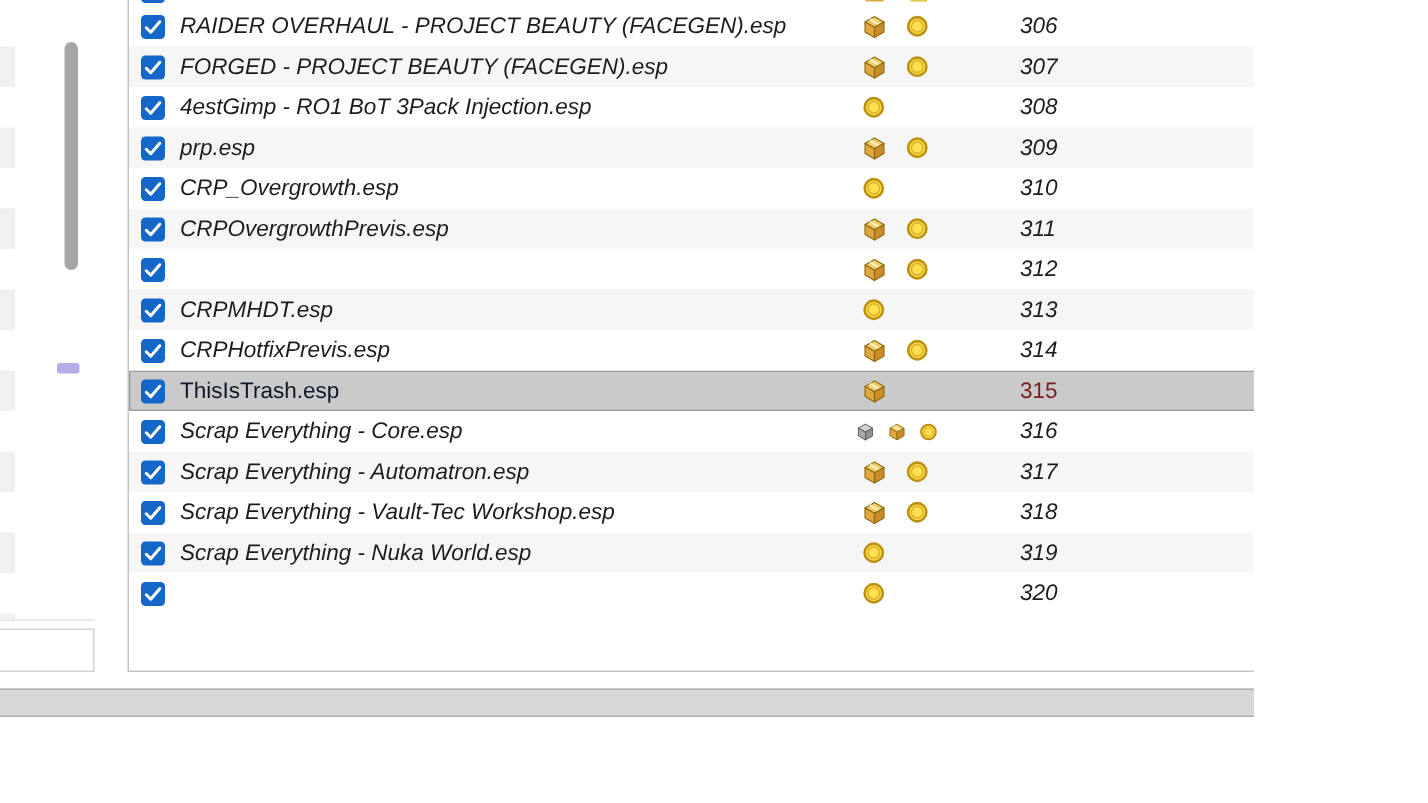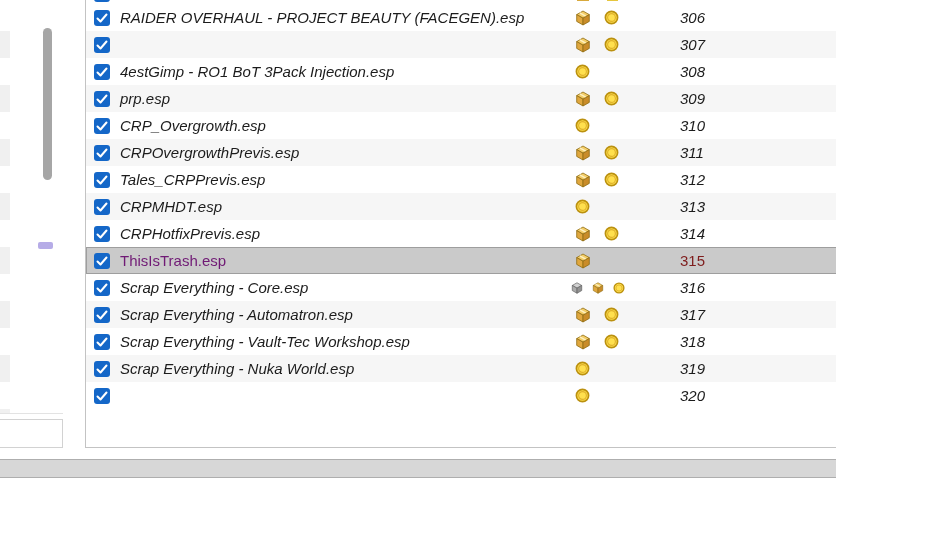--- a/index.html
+++ b/index.html
@@ -19,21 +19,21 @@
   .partial-row{position:relative;height:6px;background:#fff;}
   .partial-checkbox{position:absolute;left:8px;bottom:2px;width:16px;height:4px;background:#1467c8;border-radius:0 0 3px 3px;}
   .partial-flag-a{position:absolute;left:491px;bottom:3px;width:12px;height:2px;background:#d8a93c;}
   .partial-flag-b{position:absolute;left:521px;bottom:3px;width:11px;height:2px;background:#e6c63e;}
 
   .row{position:relative;height:27px;display:flex;align-items:center;padding-left:8px;box-sizing:border-box;background:#fff;}
   .row.alt{background:#f6f6f6;}
   .row.selected{background:#cacaca;box-shadow:inset 0 0 0 1px #9e9e9e;}
   .checkbox{width:16px;height:16px;border-radius:3px;background:#1467c8;flex:none;display:flex;align-items:center;justify-content:center;}
   .plugin-name{margin-left:10px;font-style:italic;font-size:15px;color:#1c1c1c;white-space:nowrap;}
-  .row.selected .plugin-name{font-style:normal;color:#701a75;}
+  .row.selected .plugin-name{font-style:normal;color:#0f172a;}
   .flags{position:absolute;left:489px;top:0;height:27px;display:flex;align-items:center;gap:13px;}
   .flags.small{gap:9px;left:485px;}
   .flags svg{display:block;}
   .priority{position:absolute;left:594px;top:0;height:27px;display:flex;align-items:center;font-style:italic;font-size:15px;color:#1c1c1c;text-align:center;}
   .row.selected .priority{font-style:normal;color:#7f1d1d;}
 
   
   .filter-box{position:absolute;left:838px;top:419px;width:114px;height:29px;background:#fca5a5;border-left:5px solid #ef4444;border-top:1px solid #c3c3c3;box-sizing:border-box;}
   .filter-box input{width:100%;height:100%;border:none;outline:none;background:transparent;padding:0 0 0 9px;font-family:inherit;font-size:15px;color:#333;box-sizing:border-box;}
   .filter-box input::placeholder{color:#979797;font-style:normal;}
@@ -90,20 +90,21 @@
   </svg>
           </span>
     <span class="priority">306</span>
   </div>
         <div class="row alt">
     <span class="checkbox">
       <svg width="16" height="16" viewBox="0 0 16 16">
         <path d="M3.5 8.5 L6.5 11.5 L12.5 4.5" stroke="#ffffff" stroke-width="2" fill="none" stroke-linecap="round" stroke-linejoin="round"></path>
       </svg>
     </span>
+    <span class="plugin-name">FORGED - PROJECT BEAUTY (FACEGEN).esp</span>
     <span class="flags">
             <svg width="16" height="16" viewBox="0 0 16 16">
     <polygon points="8,1 14.3,4.6 8,8.2 1.7,4.6" fill="#f3cd68" stroke="#8f6c12" stroke-width="0.8" stroke-linejoin="round"></polygon>
     <line x1="4.9" y1="2.9" x2="11.1" y2="6.3" stroke="#fdf0c0" stroke-width="1.5"></line>
     <polygon points="1.7,4.6 8,8.2 8,15 1.7,11.4" fill="#e0a73e" stroke="#8f6c12" stroke-width="0.8" stroke-linejoin="round"></polygon>
     <polygon points="8,8.2 14.3,4.6 14.3,11.4 8,15" fill="#c98c29" stroke="#8f6c12" stroke-width="0.8" stroke-linejoin="round"></polygon>
   </svg>
             <svg width="15" height="15" viewBox="0 0 15 15">
     <circle cx="7.5" cy="7.5" r="6.1" fill="#ffe04e" stroke="#bb9110" stroke-width="1.7"></circle>
     <circle cx="7.5" cy="7.5" r="3.9" fill="none" stroke="#e0b22c" stroke-width="1.1"></circle>
@@ -182,21 +183,20 @@
   </svg>
           </span>
     <span class="priority">311</span>
   </div>
         <div class="row">
     <span class="checkbox">
       <svg width="16" height="16" viewBox="0 0 16 16">
         <path d="M3.5 8.5 L6.5 11.5 L12.5 4.5" stroke="#ffffff" stroke-width="2" fill="none" stroke-linecap="round" stroke-linejoin="round"></path>
       </svg>
     </span>
-    <span class="plugin-name">Tales_CRPPrevis.esp</span>
     <span class="flags">
             <svg width="16" height="16" viewBox="0 0 16 16">
     <polygon points="8,1 14.3,4.6 8,8.2 1.7,4.6" fill="#f3cd68" stroke="#8f6c12" stroke-width="0.8" stroke-linejoin="round"></polygon>
     <line x1="4.9" y1="2.9" x2="11.1" y2="6.3" stroke="#fdf0c0" stroke-width="1.5"></line>
     <polygon points="1.7,4.6 8,8.2 8,15 1.7,11.4" fill="#e0a73e" stroke="#8f6c12" stroke-width="0.8" stroke-linejoin="round"></polygon>
     <polygon points="8,8.2 14.3,4.6 14.3,11.4 8,15" fill="#c98c29" stroke="#8f6c12" stroke-width="0.8" stroke-linejoin="round"></polygon>
   </svg>
             <svg width="15" height="15" viewBox="0 0 15 15">
     <circle cx="7.5" cy="7.5" r="6.1" fill="#ffe04e" stroke="#bb9110" stroke-width="1.7"></circle>
     <circle cx="7.5" cy="7.5" r="3.9" fill="none" stroke="#e0b22c" stroke-width="1.1"></circle>

